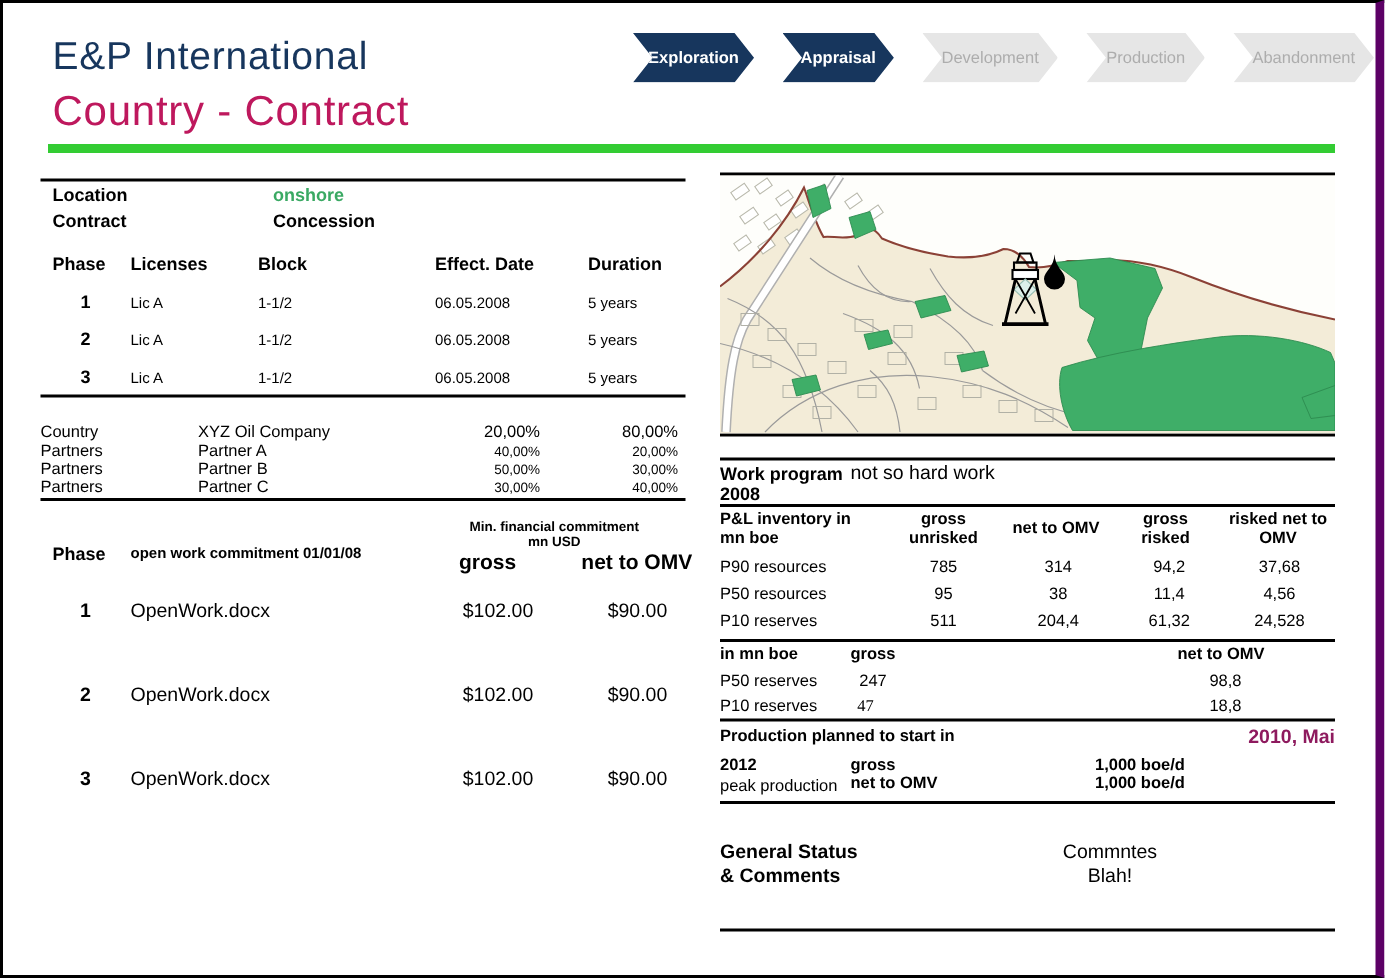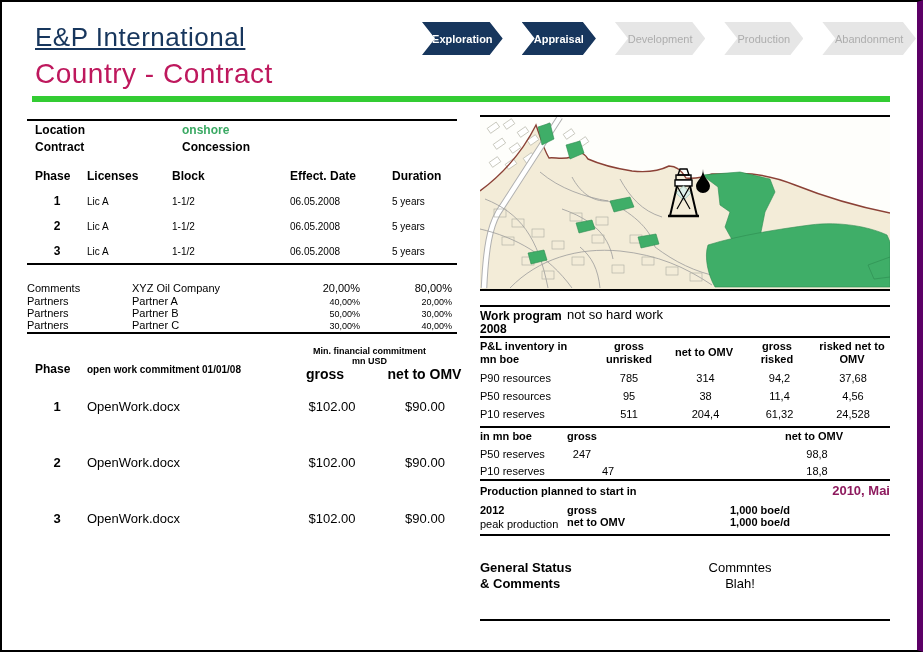--- a/index.html
+++ b/index.html
@@ -28,21 +28,21 @@
   .ctr{text-align:center;}
   .rt{text-align:right;}
   .green-val{color:#3AA963;font-weight:bold;}
   .magenta{color:#8E1A5E;font-weight:bold;}
 </style>
 </head>
 <body>
 
 <div class="page">
 
-  <div class="abs company" style="left:33px;top:20px;text-decoration:underline;">E&amp;P International</div>
+  <div class="abs company" style="left:33px;top:20px;">E&amp;P International</div>
   <div class="abs doc-title" style="left:33px;top:56px;">Country - Contract</div>
   <div class="green-rule" style="left:30px;top:94px;width:858px;height:6px;"></div>
 
   <div class="steps" style="left:420px;top:20px;width:494px;">
     <div class="step active" style="width:100px;">
         <span>Exploration</span>
       </div>
     <div class="step active" style="width:92px;">
         <span>Appraisal</span>
       </div>
@@ -89,21 +89,21 @@
     <span class="ctr b" style="font-size:12px;">3</span>
     <span>Lic A</span>
     <span>1-1/2</span>
     <span>06.05.2008</span>
     <span>5 years</span>
   </div>
 
   <div class="rule" style="left:25px;top:261px;width:430px;height:1.5px;"></div>
 
   <div class="abs grid t11" style="left:25px;top:280px;width:430px;grid-template-columns:105px 160px 70px 95px;">
-    <span>Comments</span>
+    <span>Country</span>
     <span>XYZ Oil Company</span>
     <span class="rt" style="padding-right:2px;">20,00%</span>
     <span class="rt" style="padding-right:5px;">80,00%</span>
   </div>
   <div class="abs grid t11" style="left:25px;top:293px;width:430px;grid-template-columns:105px 160px 70px 95px;">
     <span>Partners</span>
     <span>Partner A</span>
     <span class="rt t9" style="padding-right:2px;">40,00%</span>
     <span class="rt t9" style="padding-right:5px;">20,00%</span>
   </div>
@@ -276,21 +276,21 @@
 
   <div class="rule" style="left:478px;top:424px;width:410px;height:1.5px;"></div>
 
   <div class="abs b t11" style="left:478px;top:428px;">in mn boe</div>
   <div class="abs b t11 ctr" style="left:540px;top:428px;width:80px;">gross</div>
   <div class="abs b t11 ctr" style="left:752px;top:428px;width:120px;">net to OMV</div>
   <div class="abs t11" style="left:478px;top:446px;">P50 reserves</div>
   <div class="abs t11 ctr" style="left:540px;top:446px;width:80px;">247</div>
   <div class="abs t11 ctr" style="left:755px;top:446px;width:120px;">98,8</div>
   <div class="abs t11" style="left:478px;top:463px;">P10 reserves</div>
-  <div class="abs t11 ctr" style="left:566px;top:463px;width:80px;">47</div>
+  <div class="abs t11 ctr" style="left:535px;top:463px;width:80px;font-family:Liberation Serif, serif;">47</div>
   <div class="abs t11 ctr" style="left:755px;top:463px;width:120px;">18,8</div>
 
   <div class="rule" style="left:478px;top:477px;width:410px;height:2px;"></div>
 
   <div class="abs b t11" style="left:478px;top:483px;">Production planned to start in</div>
   <div class="abs magenta rt t13" style="left:788px;top:481px;width:100px;">2010, Mai</div>
 
   <div class="abs b t11" style="left:478px;top:502px;">2012</div>
   <div class="abs b t11" style="left:565px;top:502px;">gross</div>
   <div class="abs b t11" style="left:728px;top:502px;">1,000 boe/d</div>

